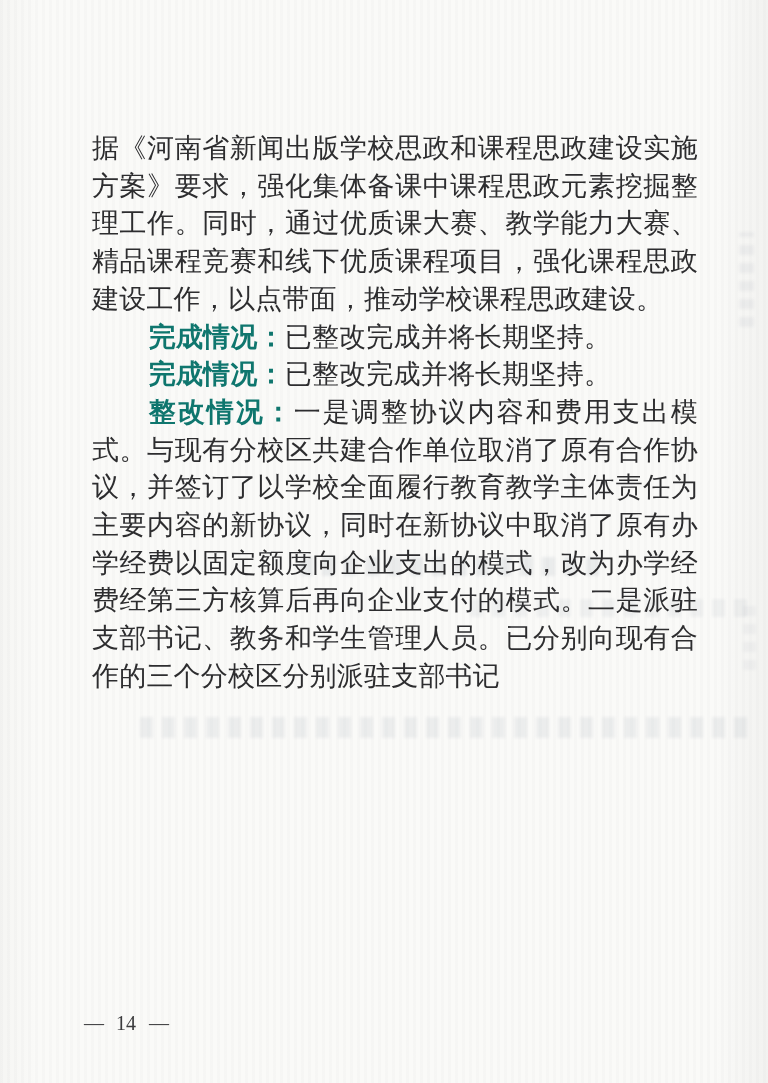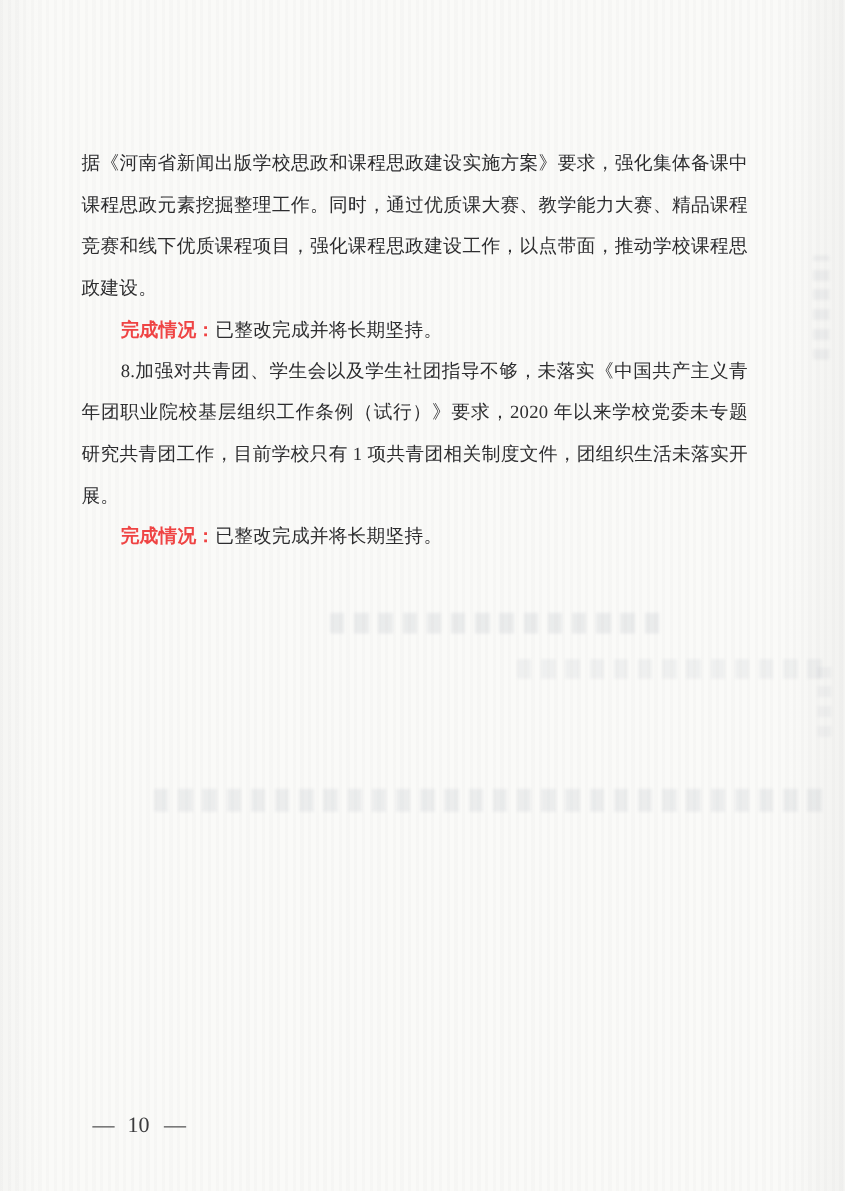--- a/index.html
+++ b/index.html
@@ -12,36 +12,36 @@
   }
   .scan-texture {
     position: absolute; inset: 0;
     pointer-events: none;
     background:
       repeating-linear-gradient(90deg, rgba(140,140,145,0.035) 0 3px, rgba(255,255,255,0) 3px 7px),
       linear-gradient(90deg, rgba(0,0,0,0.018), rgba(0,0,0,0) 5%, rgba(0,0,0,0) 93%, rgba(0,0,0,0.03));
   }
   .content {
     position: absolute;
-    left: 74px; top: 130px; width: 606px;
+    left: 92px; top: 130px; width: 606px;
     color: #2d2d2f;
-    font-size: 17px;
+    font-size: 27px;
     line-height: 37.7px;
   }
   p.para {
     margin: 0;
     text-align: justify;
     text-justify: inter-character;
     letter-spacing: 0.2px;
   }
   p.para.indent { text-indent: 2.1em; }
   .label {
     font-family: "Liberation Sans", "DejaVu Sans", sans-serif;
     font-weight: bold;
-    color: #ef4444;
+    color: #0f766e;
   }
   .smudge {
     position: absolute;
     pointer-events: none;
     filter: blur(1.6px);
     border-radius: 2px;
     background: repeating-linear-gradient(90deg,
       rgba(110,120,140,0.22) 0 13px, rgba(110,120,140,0) 13px 22px);
   }
   .smudge.vertical {
@@ -65,21 +65,21 @@
 
 <div class="smudge" style="left:300px; top:557px; width:305px; height:19px; opacity:.5;"></div>
 <div class="smudge" style="left:470px; top:599px; width:280px; height:18px; opacity:.35;"></div>
 <div class="smudge" style="left:140px; top:717px; width:610px; height:21px; opacity:.45;"></div>
 <div class="smudge vertical" style="left:739px; top:232px; width:15px; height:95px; opacity:.4;"></div>
 <div class="smudge vertical" style="left:743px; top:600px; width:13px; height:70px; opacity:.3;"></div>
 
 <div class="content">
     <p class="para"><span>据《河南省新闻出版学校思政和课程思政建设实施方案》要求，强化集体备课中课程思政元素挖掘整理工作。同时，通过优质课大赛、教学能力大赛、精品课程竞赛和线下优质课程项目，强化课程思政建设工作，以点带面，推动学校课程思政建设。</span></p>
     <p class="para indent"><b class="label">完成情况：</b><span>已整改完成并将长期坚持。</span></p>
-    <p class="para indent"><span>8.加强对共青团、学生会以及学生社团指导不够，未落实《中国共产主义青年团职业院校基层组织工作条例（试行）》要求，2020 年以来学校党委未专题研究共青团工作，目前学校只有 1 项共青团相关制度文件，团组织生活未落实开展。</span></p>
     <p class="para indent"><b class="label">完成情况：</b><span>已整改完成并将长期坚持。</span></p>
+    <p class="para indent"><b class="label">整改情况：</b><span>一是调整协议内容和费用支出模式。与现有分校区共建合作单位取消了原有合作协议，并签订了以学校全面履行教育教学主体责任为主要内容的新协议，同时在新协议中取消了原有办学经费以固定额度向企业支出的模式，改为办学经费经第三方核算后再向企业支付的模式。二是派驻支部书记、教务和学生管理人员。已分别向现有合作的三个分校区分别派驻支部书记</span></p>
   </div>
 
 <div class="footer">
   <span class="dash">—</span>
-  <span>10</span>
+  <span>14</span>
   <span class="dash">—</span>
 </div>
 
 </body></html>

